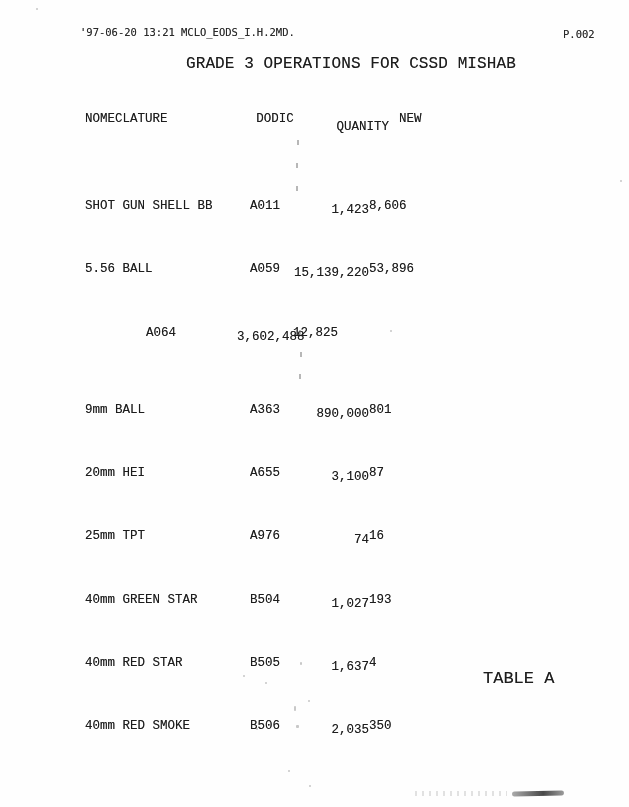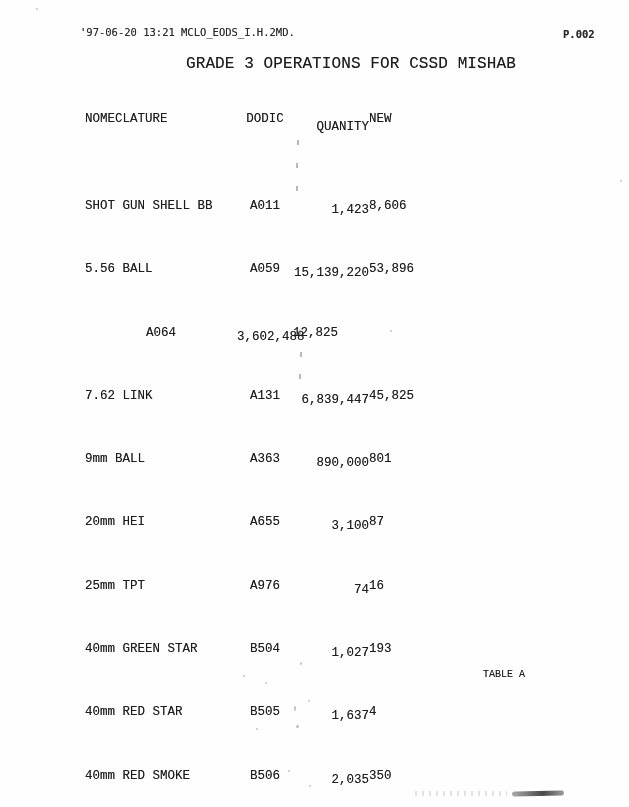--- a/index.html
+++ b/index.html
@@ -32,51 +32,51 @@
     left: 0;
     width: 629px;
     height: 14px;
     font-family: "DejaVu Sans Mono", monospace;
     font-size: 10.5px;
     color: #2a2a2a;
     text-shadow: 0 0 0.3px rgba(30,30,30,0.5);
   }
   .fax-timestamp { position: absolute; left: 80px; top: 0; }
   .fax-sender    { position: absolute; left: 181px; top: 0; }
-  .fax-page     { position: absolute; left: 563px; top: 2px; font-weight: bold; }
+  .fax-page     { position: absolute; left: 563px; top: 2px; }
   .doc-title {
     position: absolute;
     left: 186px;
     top: 55px;
     font-size: 16px;
     letter-spacing: 0.1px;
   }
   .table-wrap {
     position: absolute;
     left: 85px;
     top: 84px;
     width: 376px;
     font-size: 12.5px;
   }
   .trow {
     display: grid;
     grid-template-columns: 152px 56px 76px 92px;
     height: 21.3px;
     align-items: center;
   }
-  .trow.header-row { height: 27px; align-items: start; }
+  .trow.header-row { height: 27px; align-items: start; gap: 10px; }
   .c-nom { text-align: left; }
   .c-dodic { text-align: center; }
   .c-qty { text-align: right; margin-top: 8px; }
   .c-new { }
   .table-label {
     position: absolute;
     left: 483px;
     top: 669px;
-    font-size: 10px;
+    font-size: 17px;
   }
   
   .speck {
     position: absolute;
     background: #9a9a9a;
     opacity: 0.55;
     border-radius: 1px;
   }
   .smudge-dots {
     position: absolute;
@@ -140,26 +140,20 @@
       <div class="c-qty">15,139,220</div>
       <div class="c-new">53,896</div>
     </div>
   
     <div class="trow">
       <div class="c-dodic">A064</div>
       <div class="c-qty">3,602,488</div>
       <div class="c-new">12,825</div>
     </div>
   
-    <div class="trow">
-      <div class="c-nom">7.62 LINK</div>
-      <div class="c-dodic">A131</div>
-      <div class="c-qty">6,839,447</div>
-      <div class="c-new">45,825</div>
-    </div>
   
     <div class="trow">
       <div class="c-nom">9mm BALL</div>
       <div class="c-dodic">A363</div>
       <div class="c-qty">890,000</div>
       <div class="c-new">801</div>
     </div>
   
     <div class="trow">
       <div class="c-nom">20mm HEI</div>

